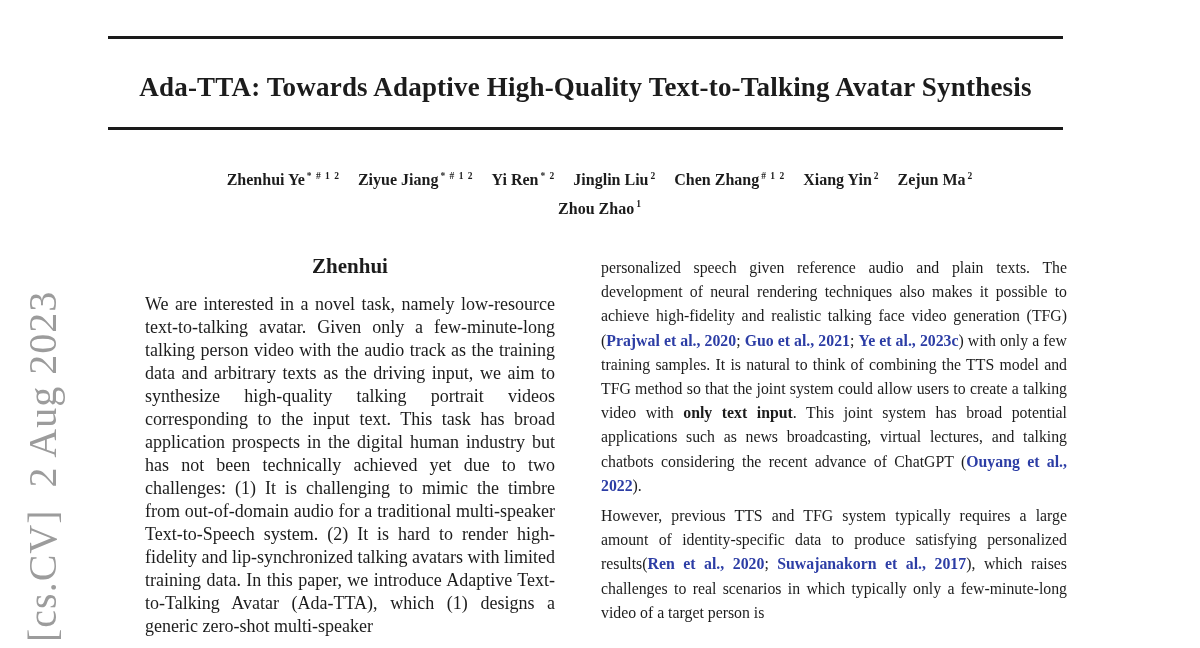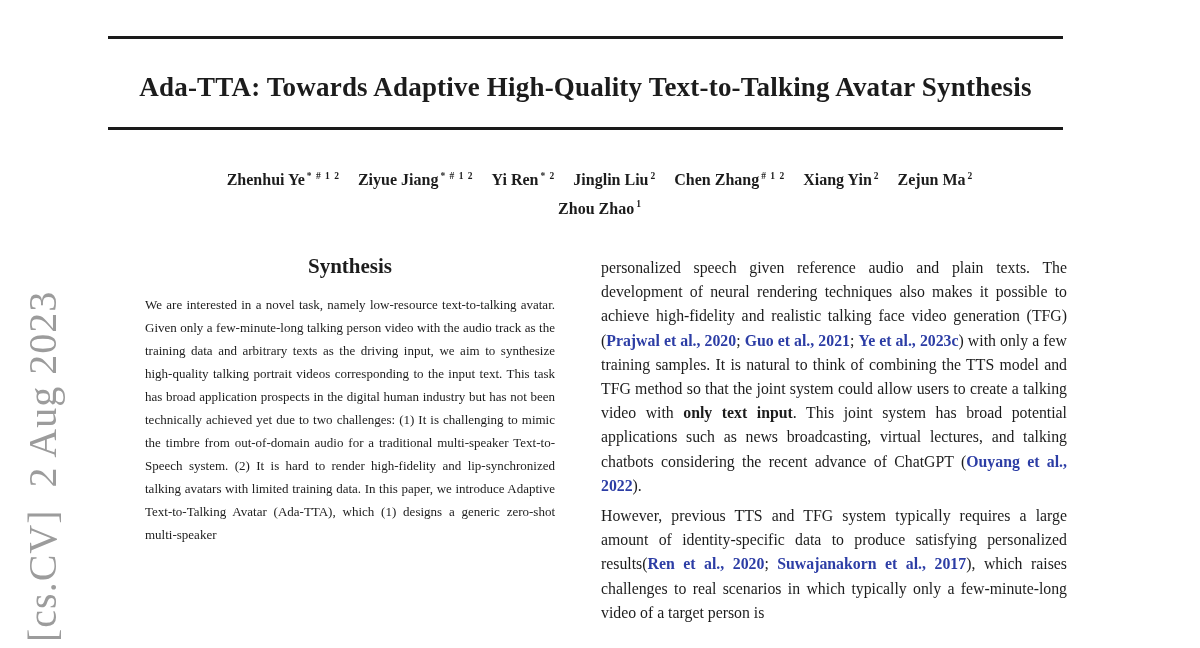--- a/index.html
+++ b/index.html
@@ -20,21 +20,21 @@
     text-align:center;font-size:27px;font-weight:700;letter-spacing:0.2px;
   }
   .authors{position:absolute;left:60px;top:164px;width:1080px;text-align:center;}
   .authors-row{line-height:25px;}
   .author{font-weight:700;font-size:16px;margin:0 9px;white-space:nowrap;}
   .author sup{font-size:9.5px;font-weight:700;margin-left:2px;letter-spacing:1px;}
   .col-left{position:absolute;left:145px;top:254px;width:410px;}
   .abstract-heading{margin:0;text-align:center;font-size:21px;font-weight:700;}
   .abstract-text{
     position:absolute;top:39px;left:0;width:410px;margin:0;
-    text-align:justify;font-size:13px;line-height:23px;
+    text-align:justify;font-size:18px;line-height:23px;
   }
   .col-right{position:absolute;left:601px;top:256px;width:466px;}
   .body-text{margin:0;text-align:justify;font-size:15.8px;line-height:24.2px;}
   .para-gap{margin-top:6px;}
   .cite{color:var(--cite,#2c3da5);font-weight:bold;}
   .bold{font-weight:700;margin-top:20px;}
 </style>
 </head>
 <body>
 
@@ -44,21 +44,21 @@
   <div class="rule rule-top"></div>
   <h1 class="title">Ada-TTA: Towards Adaptive High-Quality Text-to-Talking Avatar Synthesis</h1>
   <div class="rule rule-mid"></div>
 
   <div class="authors">
     <div class="authors-row" id="authors-row1"><span class="author">Zhenhui Ye<sup>* # 1 2</sup></span><span class="author">Ziyue Jiang<sup>* # 1 2</sup></span><span class="author">Yi Ren<sup>* 2</sup></span><span class="author">Jinglin Liu<sup>2</sup></span><span class="author">Chen Zhang<sup># 1 2</sup></span><span class="author">Xiang Yin<sup>2</sup></span><span class="author">Zejun Ma<sup>2</sup></span></div>
     <div class="authors-row" id="authors-row2"><span class="author">Zhou Zhao<sup>1</sup></span></div>
   </div>
 
   <section class="col-left">
-    <h2 class="abstract-heading">Synthesis</h2>
+    <h2 class="abstract-heading">Zhenhui</h2>
     <p class="abstract-text"><span>We are interested in a novel task, namely low-resource text-to-talking avatar. Given only a few-minute-long talking person video with the audio track as the training data and arbitrary texts as the driving input, we aim to synthesize high-quality talking portrait videos corresponding to the input text. This task has broad application prospects in the digital human industry but has not been technically achieved yet due to two challenges: (1) It is challenging to mimic the timbre from out-of-domain audio for a traditional multi-speaker Text-to-Speech system. (2) It is hard to render high-fidelity and lip-synchronized talking avatars with limited training data. In this paper, we introduce Adaptive Text-to-Talking Avatar (Ada-TTA), which (1) designs a generic zero-shot multi-speaker</span></p>
   </section>
 
   <section class="col-right">
     <p class="body-text"><span>personalized speech given reference audio and plain texts. The development of neural rendering techniques also makes it possible to achieve high-fidelity and realistic talking face video generation (TFG) (</span><span class="cite">Prajwal et al., 2020</span><span>; </span><span class="cite">Guo et al., 2021</span><span>; </span><span class="cite">Ye et al., 2023c</span><span>) with only a few training samples. It is natural to think of combining the TTS model and TFG method so that the joint system could allow users to create a talking video with </span><span class="bold">only text input</span><span>. This joint system has broad potential applications such as news broadcasting, virtual lectures, and talking chatbots considering the recent advance of ChatGPT (</span><span class="cite">Ouyang et al., 2022</span><span>).</span></p>
     <p class="body-text para-gap"><span>However, previous TTS and TFG system typically requires a large amount of identity-specific data to produce satisfying personalized results(</span><span class="cite">Ren et al., 2020</span><span>; </span><span class="cite">Suwajanakorn et al., 2017</span><span>), which raises challenges to real scenarios in which typically only a few-minute-long video of a target person is</span></p>
   </section>
 </div>
 
 </body></html>

